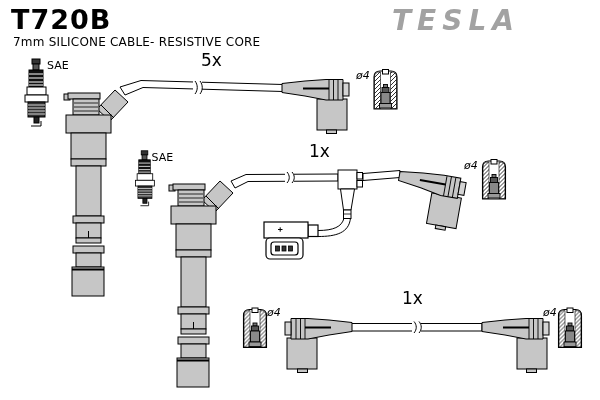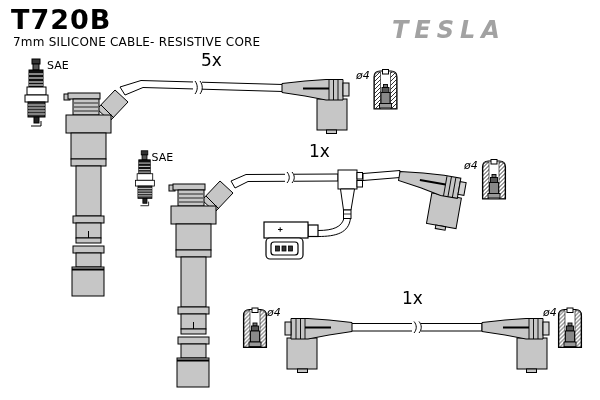--- a/index.html
+++ b/index.html
@@ -1,22 +1,22 @@
 <!DOCTYPE html>
 <html><head>
 <meta charset="utf-8">
 <style>
   html,body{margin:0;padding:0;background:#ffffff;}
   #page{position:relative;width:600px;height:400px;background:#ffffff;overflow:hidden;
         font-family:"DejaVu Sans", sans-serif;}
   #part-number{position:absolute;left:11px;top:4px;font-size:27px;font-weight:bold;
         letter-spacing:1px;color:#000;}
   #subtitle{position:absolute;left:13px;top:35px;font-size:12px;letter-spacing:0.2px;color:#000;}
-  #brand{position:absolute;left:392px;top:4px;font-size:24px;font-weight:bold;font-style:italic;
-        letter-spacing:6px;color:#a2a2a2;margin-top:12px;}
+  #brand{position:absolute;left:392px;top:4px;font-size:28px;font-weight:bold;font-style:italic;
+        letter-spacing:6px;color:#a2a2a2;}
   svg text{font-family:"DejaVu Sans", sans-serif;fill:#000;}
   .qty{font-size:17px;}
   .small-label{font-size:11px;}
   .phi{font-size:11px;font-style:italic;}
 </style>
 </head>
 <body>
 
 <div id="page">
 

